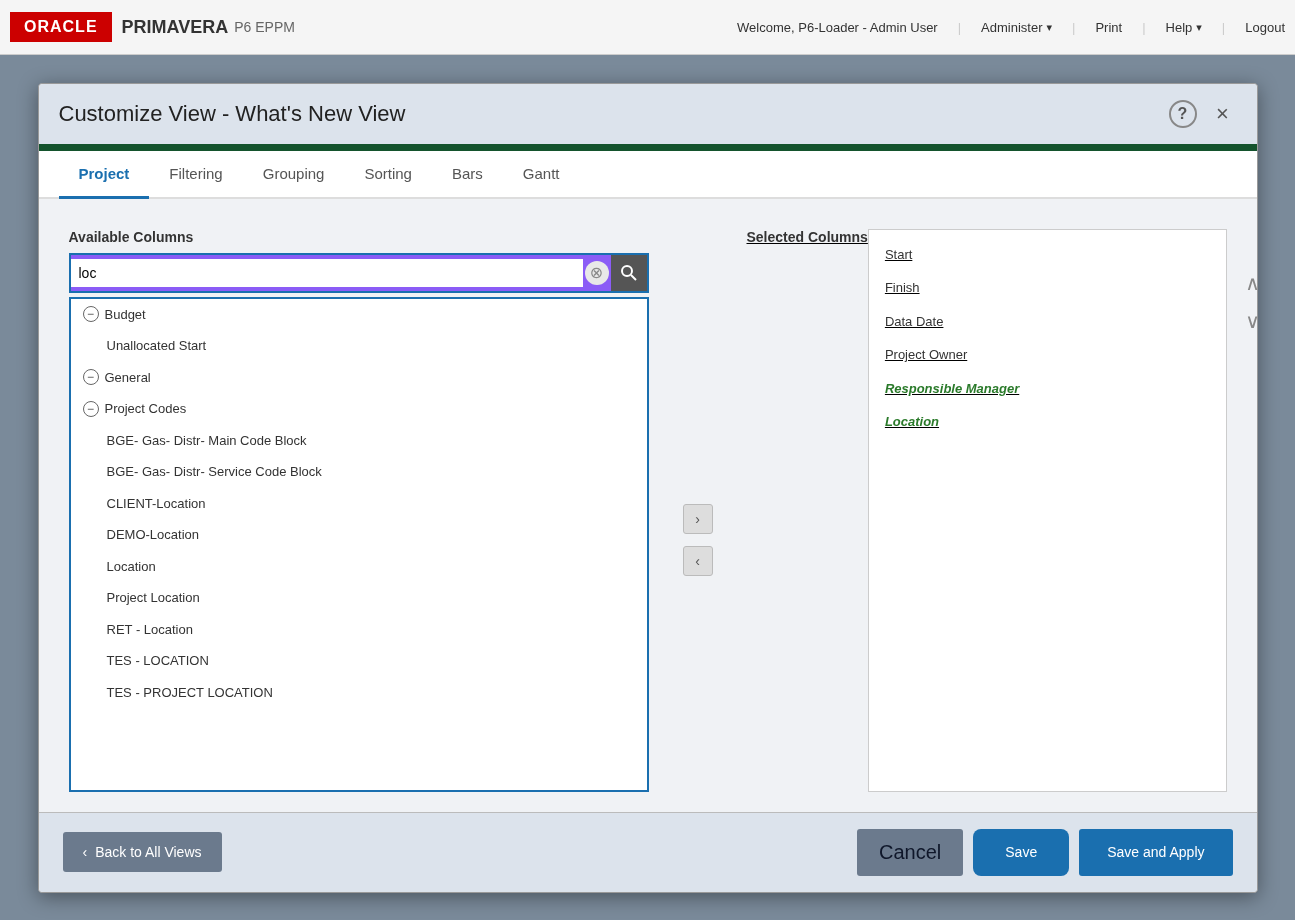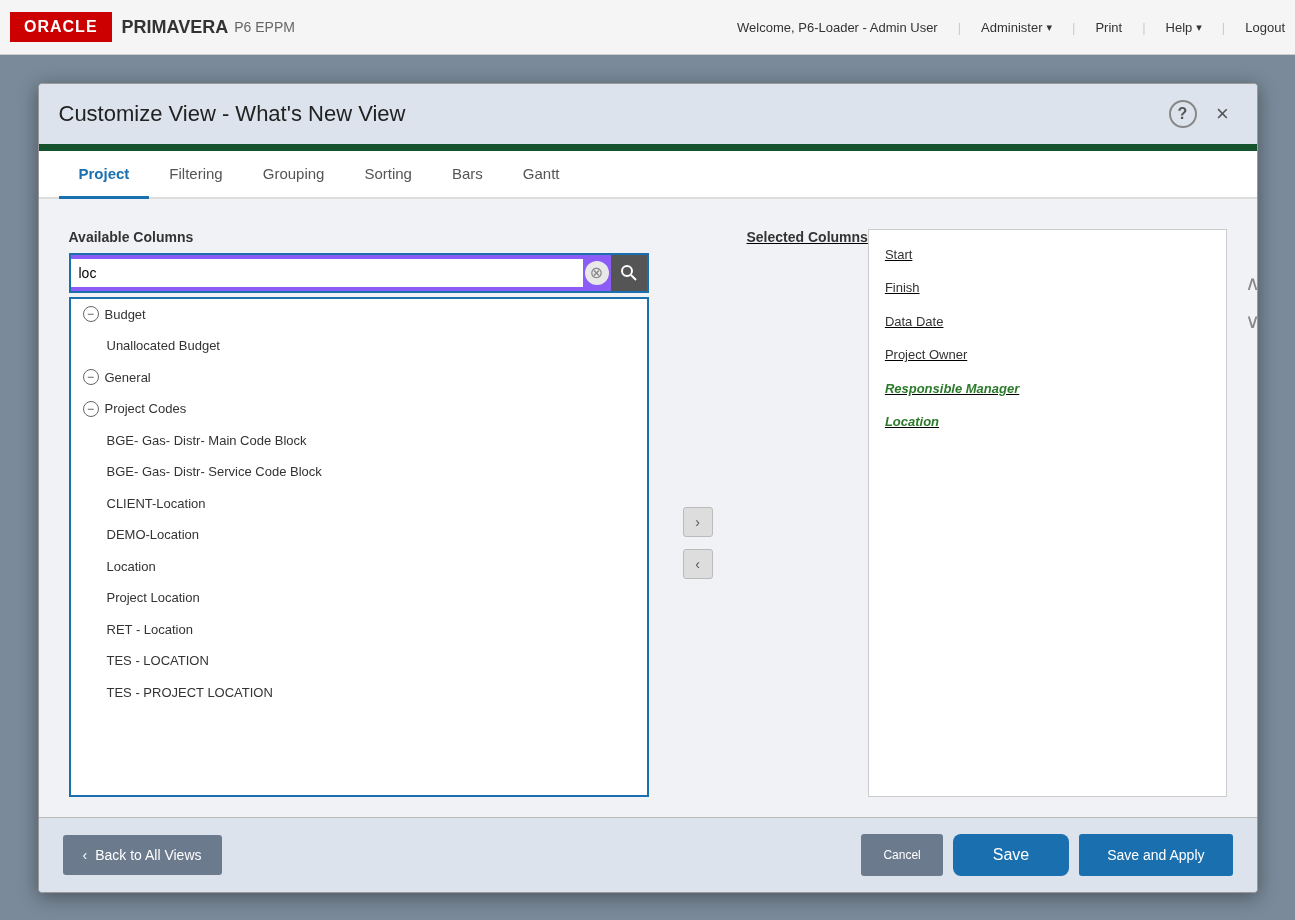--- a/index.html
+++ b/index.html
@@ -346,34 +346,34 @@
       display: flex;
       align-items: center;
       gap: 8px;
     }
     .footer-right {
       display: flex;
       gap: 10px;
     }
     .btn-cancel {
       background: #6b7a8d;
-      color: #ffffff;
+      color: #0f172a;
       border: none;
       padding: 12px 22px;
       cursor: pointer;
-      font-size: 12px;
+      font-size: 20px;
       border-radius: 3px;
     }
     .btn-save {
       background: #1a6faf;
       color: white;
       border: none;
-      padding: 12px 40px;
-      cursor: pointer;
-      font-size: 16px;
+      padding: 12px 32px;
+      cursor: pointer;
+      font-size: 14px;
       border-radius: 8px;
     }
     .btn-save-apply {
       background: #1a6faf;
       color: white;
       border: none;
       padding: 12px 28px;
       cursor: pointer;
       font-size: 14px;
       border-radius: 3px;
@@ -434,21 +434,21 @@
                 <line x1="10" y1="10" x2="15" y2="15" stroke="white" stroke-width="2"></line>
               </svg>
             </div>
           </div>
           <div class="available-list">
 
             <div class="list-item group-header">
               <span class="collapse-icon">−</span>
               <span>Budget</span>
             </div>
-            <div class="list-item child">Unallocated Budget</div>
+            <div class="list-item child">Unallocated Start</div>
 
             <div class="list-item group-header">
               <span class="collapse-icon">−</span>
               <span>General</span>
             </div>
 
             <div class="list-item group-header">
               <span class="collapse-icon">−</span>
               <span>Project Codes</span>
             </div>

